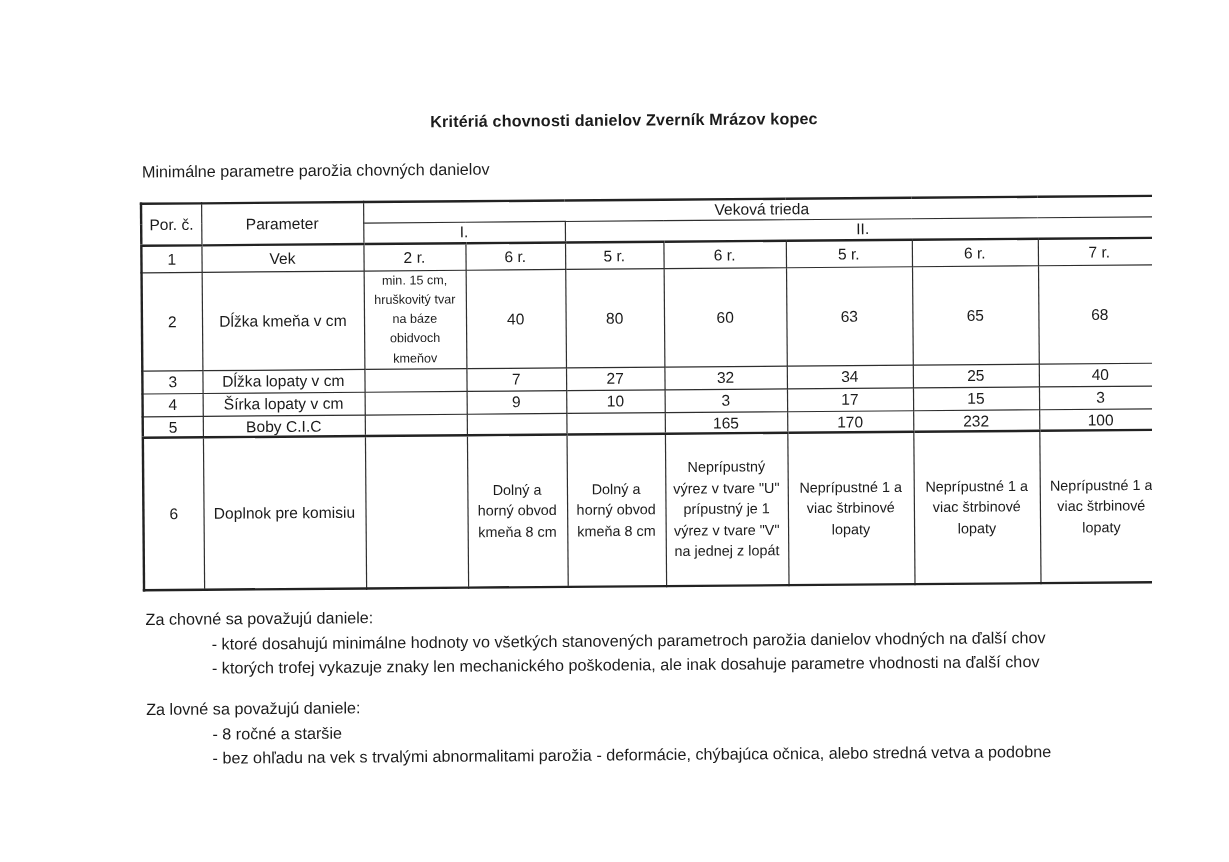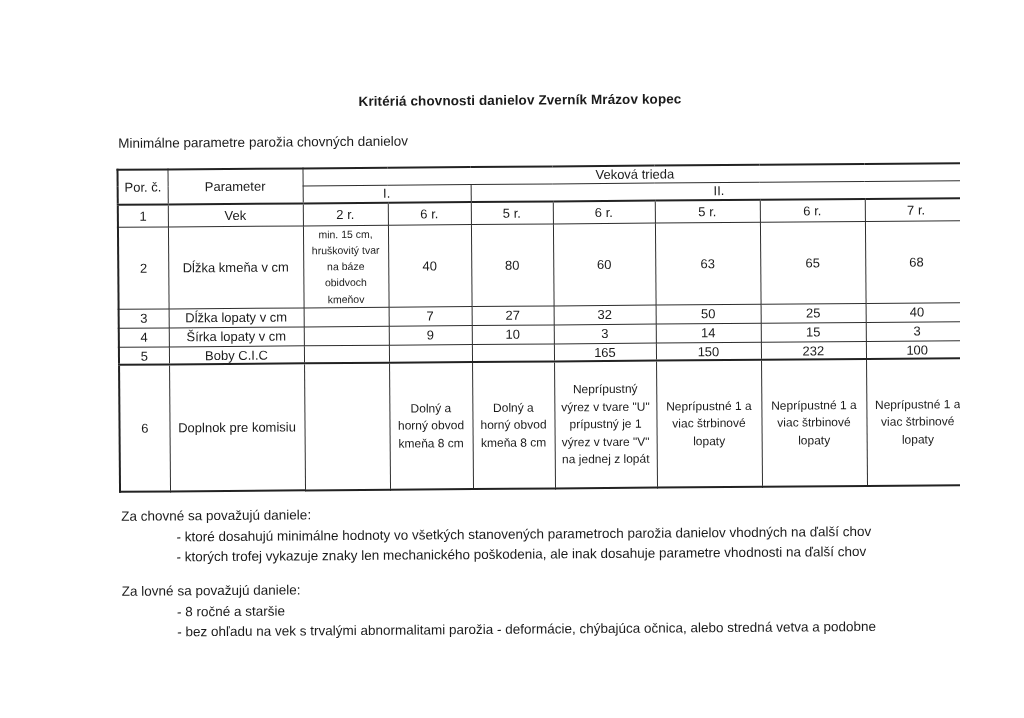--- a/index.html
+++ b/index.html
@@ -144,43 +144,43 @@
           <td>65</td>
           <td>68</td>
         </tr>
         <tr class="r-dlopaty">
           <td>3</td>
           <td class="lab">Dĺžka lopaty v cm</td>
           <td class="bL2"></td>
           <td>7</td>
           <td>27</td>
           <td>32</td>
-          <td>50</td>
+          <td>34</td>
           <td>25</td>
           <td>40</td>
         </tr>
         <tr class="r-slopaty">
           <td>4</td>
           <td class="lab">Šírka lopaty v cm</td>
           <td class="bL2"></td>
           <td>9</td>
           <td>10</td>
           <td>3</td>
-          <td>14</td>
+          <td>17</td>
           <td>15</td>
           <td>3</td>
         </tr>
         <tr class="r-boby">
           <td>5</td>
           <td class="lab">Boby C.I.C</td>
           <td class="bL2"></td>
           <td></td>
           <td></td>
           <td>165</td>
-          <td>150</td>
+          <td>170</td>
           <td>232</td>
           <td>100</td>
         </tr>
         <tr class="r-doplnok">
           <td>6</td>
           <td class="lab">Doplnok pre komisiu</td>
           <td class="bL2"></td>
           <td class="txtcell">Dolný a horný obvod kmeňa 8 cm</td>
           <td class="txtcell">Dolný a horný obvod kmeňa 8 cm</td>
           <td class="txtcell">Neprípustný výrez v tvare "U" prípustný je 1 výrez v tvare "V" na jednej z lopát</td>

